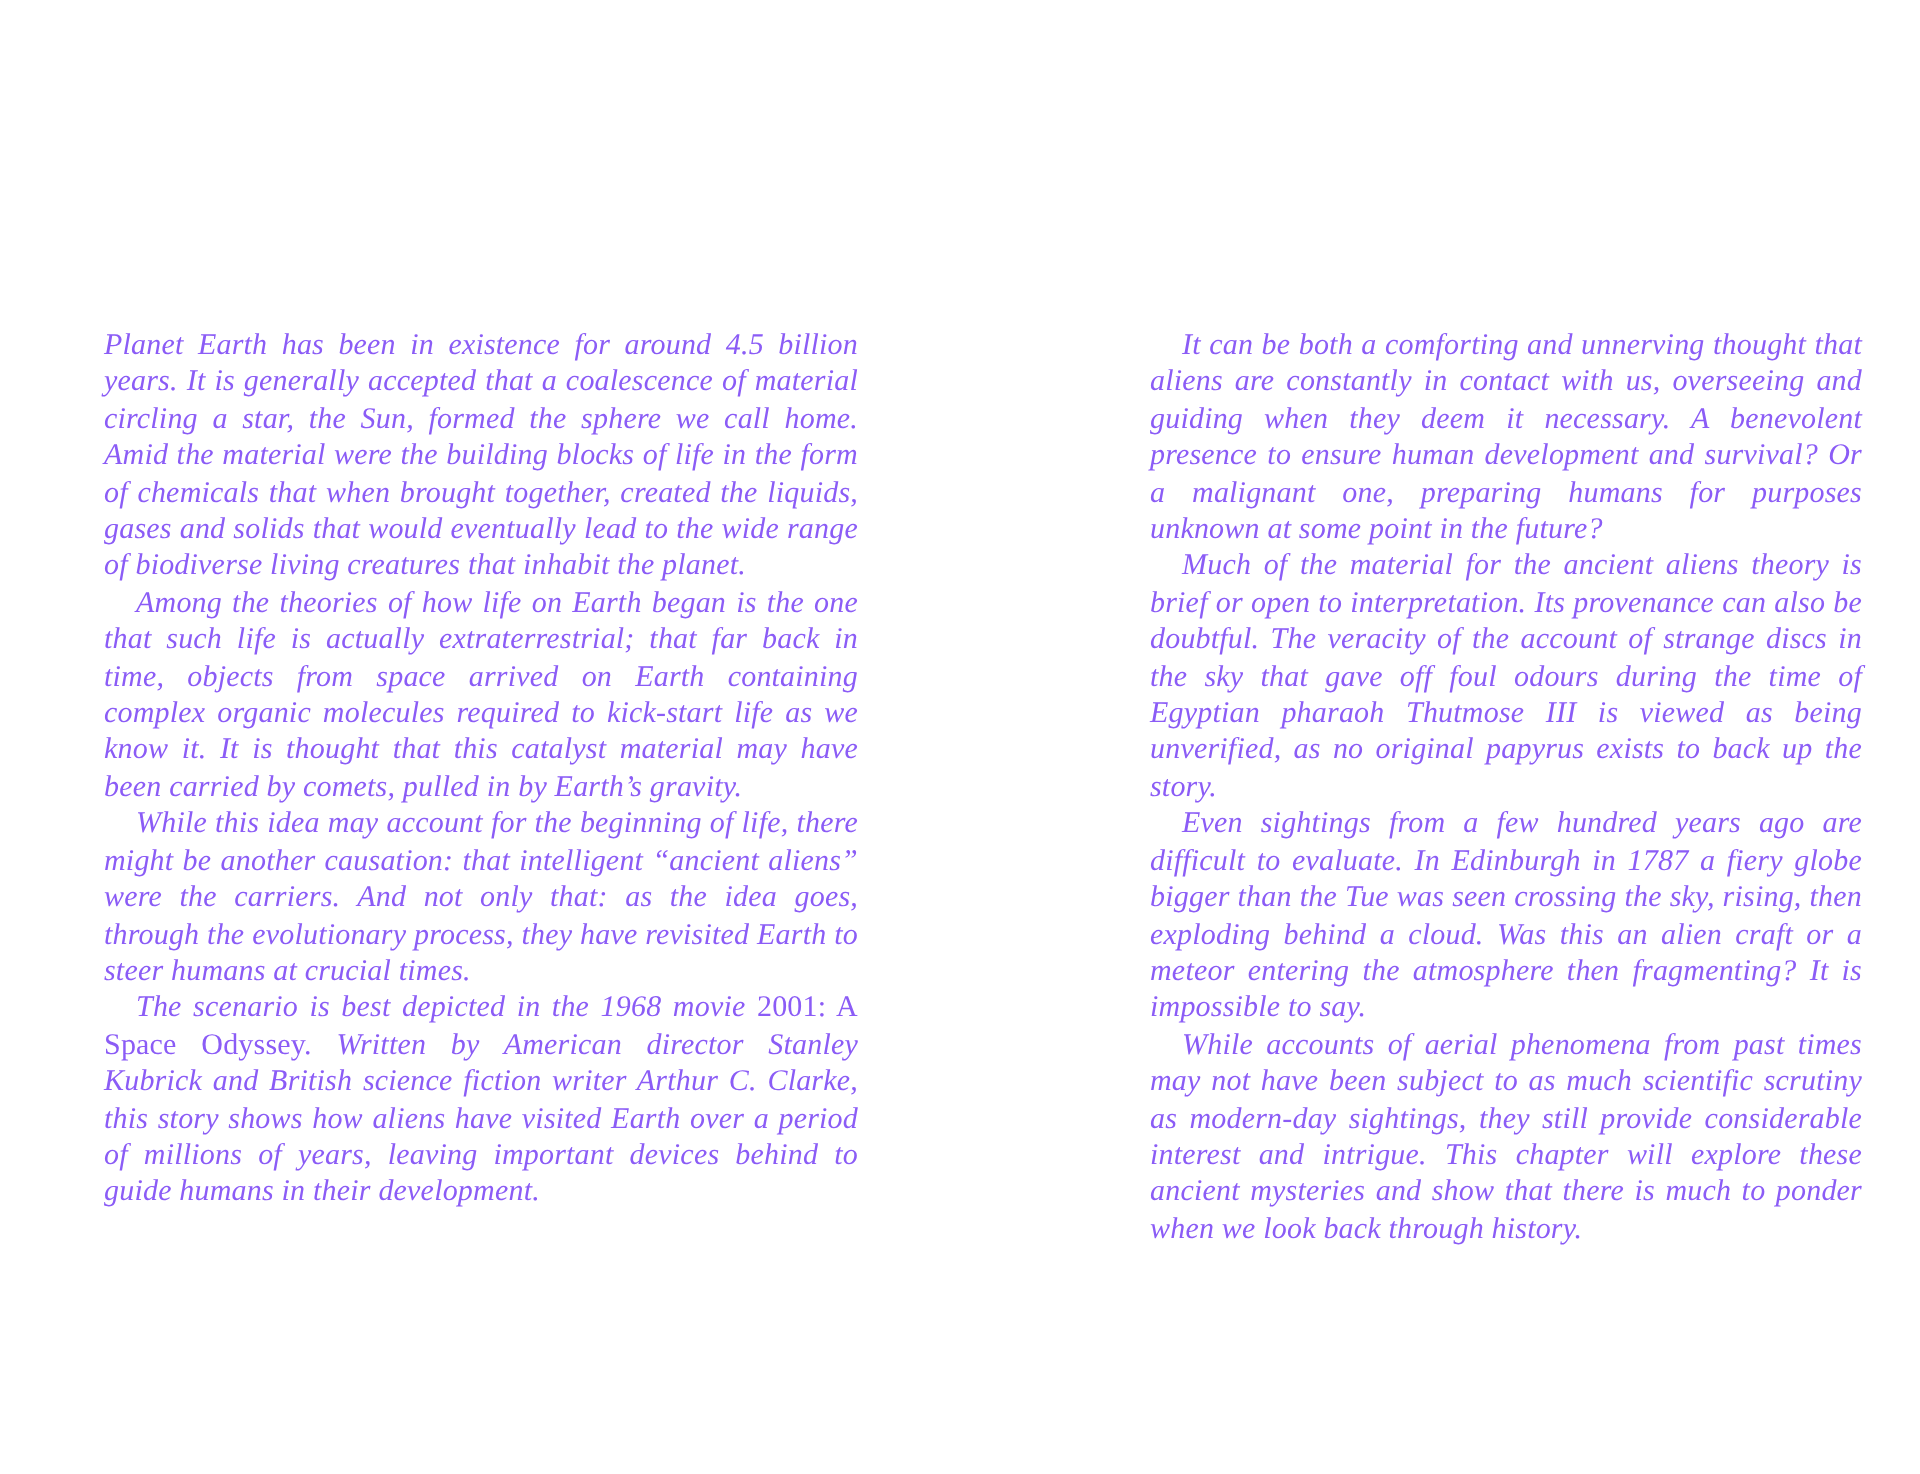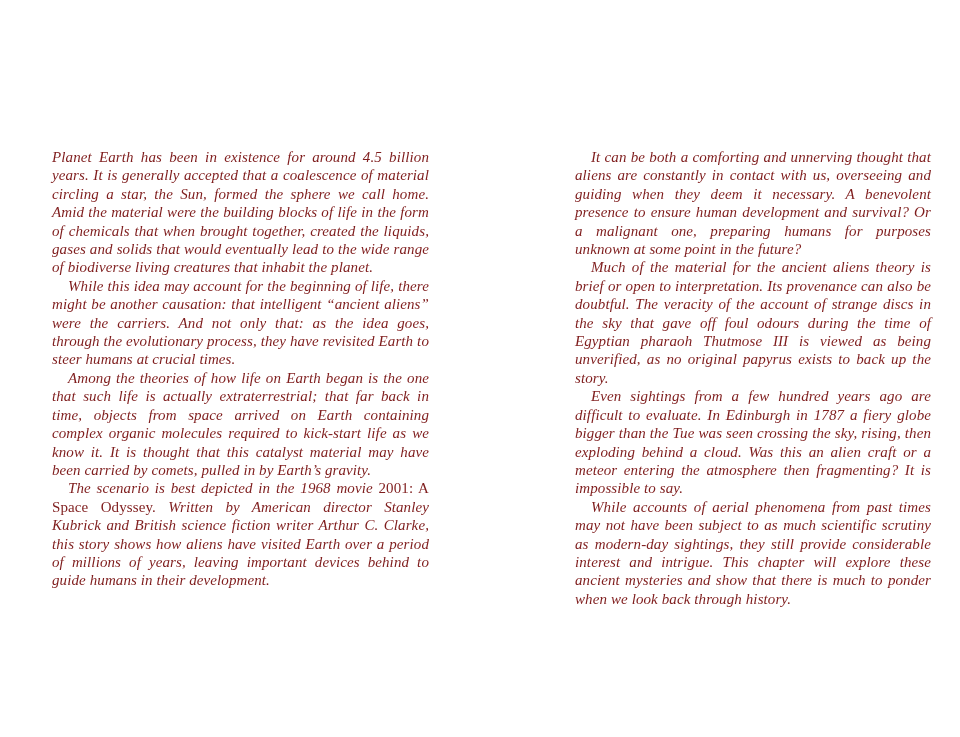--- a/index.html
+++ b/index.html
@@ -14,25 +14,25 @@
     position: relative;
     font-family: "Liberation Serif", "DejaVu Serif", serif;
   }
   .book-spread {
     position: absolute;
     inset: 0;
     background: #ffffff;
   }
   .page-col {
     position: absolute;
-    top: 148px;
+    top: 164px;
     font-style: italic;
     font-size: 15px;
     line-height: 18.4px;
-    color: #7f1d1d;
+    color: #8b5cf6;
     text-align: justify;
     letter-spacing: 0.1px;
   }
   .col-left {
     left: 52px;
     width: 377px;
   }
   .col-right {
     left: 553px;
     width: 356px;
@@ -49,22 +49,22 @@
     font-style: normal;
   }
 </style>
 </head>
 <body>
 
 <div class="book-spread">
 
   <div class="page-col col-left">
     <p class="para"><span>Planet Earth has been in existence for around 4.5 billion years. It is generally accepted that a coalescence of material circling a star, the Sun, formed the sphere we call home. Amid the material were the building blocks of life in the form of chemicals that when brought together, created the liquids, gases and solids that would eventually lead to the wide range of biodiverse living creatures that inhabit the planet.</span></p>
+    <p class="para indent"><span>Among the theories of how life on Earth began is the one that such life is actually extraterrestrial; that far back in time, objects from space arrived on Earth containing complex organic molecules required to kick-start life as we know it. It is thought that this catalyst material may have been carried by comets, pulled in by Earth’s gravity.</span></p>
     <p class="para indent"><span>While this idea may account for the beginning of life, there might be another causation: that intelligent “ancient aliens” were the carriers. And not only that: as the idea goes, through the evolutionary process, they have revisited Earth to steer humans at crucial times.</span></p>
-    <p class="para indent"><span>Among the theories of how life on Earth began is the one that such life is actually extraterrestrial; that far back in time, objects from space arrived on Earth containing complex organic molecules required to kick-start life as we know it. It is thought that this catalyst material may have been carried by comets, pulled in by Earth’s gravity.</span></p>
     <p class="para indent"><span>The scenario is best depicted in the 1968 movie </span><span class="roman">2001: A Space Odyssey.</span><span> Written by American director Stanley Kubrick and British science fiction writer Arthur C. Clarke, this story shows how aliens have visited Earth over a period of millions of years, leaving important devices behind to guide humans in their development.</span></p>
   </div>
 
   <div class="page-col col-right">
     <p class="para indent"><span>It can be both a comforting and unnerving thought that aliens are constantly in contact with us, overseeing and guiding when they deem it necessary. A benevolent presence to ensure human development and survival? Or a malignant one, preparing humans for purposes unknown at some point in the future?</span></p>
     <p class="para indent"><span>Much of the material for the ancient aliens theory is brief or open to interpretation. Its provenance can also be doubtful. The veracity of the account of strange discs in the sky that gave off foul odours during the time of Egyptian pharaoh Thutmose III is viewed as being unverified, as no original papyrus exists to back up the story.</span></p>
     <p class="para indent"><span>Even sightings from a few hundred years ago are difficult to evaluate. In Edinburgh in 1787 a fiery globe bigger than the Tue was seen crossing the sky, rising, then exploding behind a cloud. Was this an alien craft or a meteor entering the atmosphere then fragmenting? It is impossible to say.</span></p>
     <p class="para indent"><span>While accounts of aerial phenomena from past times may not have been subject to as much scientific scrutiny as modern-day sightings, they still provide considerable interest and intrigue. This chapter will explore these ancient mysteries and show that there is much to ponder when we look back through history.</span></p>
   </div>
 

